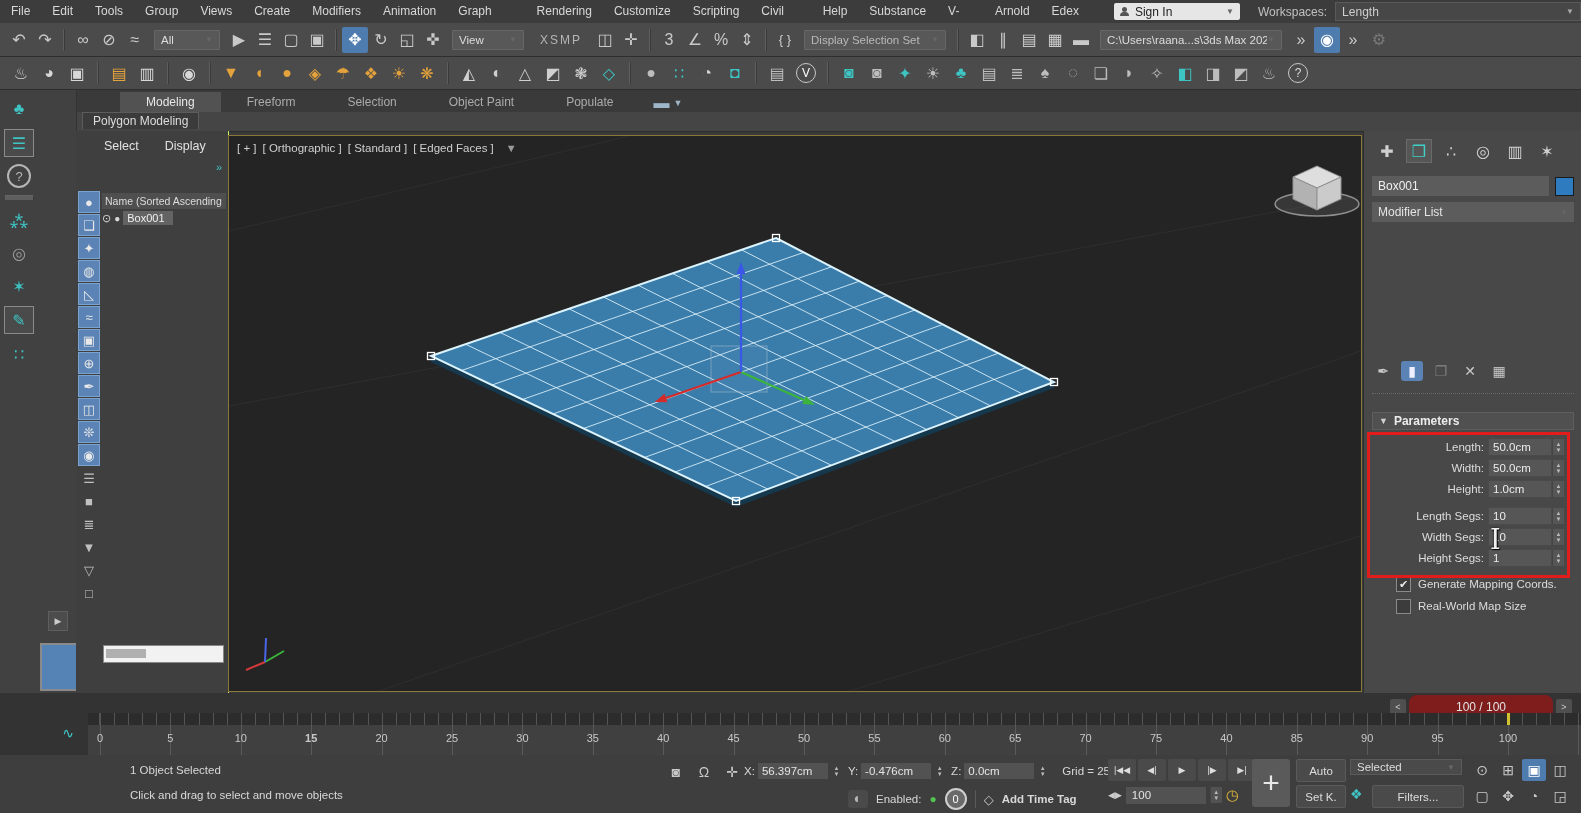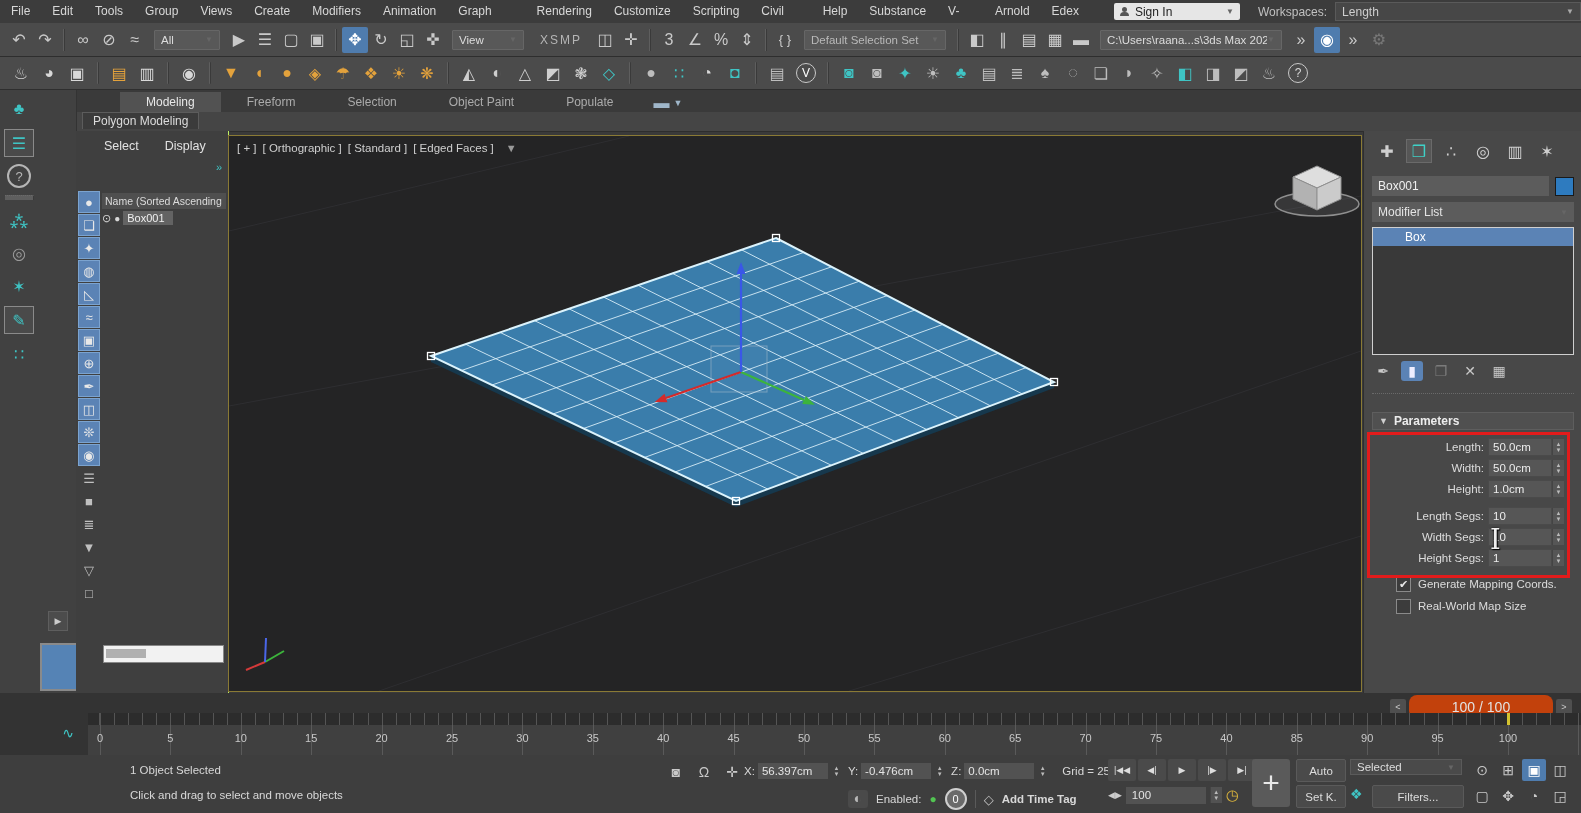--- a/index.html
+++ b/index.html
@@ -115,21 +115,21 @@
   .chk-label{color:#dcdcdc;font-size:11.5px;}
   #checks{position:absolute;left:8px;top:442px;width:202px;}
   
   #red-rect{position:absolute;left:1367px;top:432px;width:197px;height:140px;border:3px solid #e21b1b;z-index:50;pointer-events:none;}
   #ibeam{position:absolute;left:1490px;top:524px;z-index:51;color:#efefef;font-family:"DejaVu Serif",serif;
     font-size:27px;text-shadow:0 0 2px #000,1px 1px 1px #000;pointer-events:none;}
   
   #timeslider{position:absolute;left:0;top:693px;width:1581px;height:20px;background:#333;border-bottom:1px solid #2a2a2a;}
   #ts-handle{position:absolute;right:9px;top:2px;display:flex;gap:3px;align-items:center;}
   .ts-btn{width:16px;height:16px;background:#4f4f4f;color:#ccc;font-size:9px;display:flex;align-items:center;justify-content:center;border-radius:2px;}
-  #ts-value{width:144px;height:24px;background:#c2410c;border-radius:8px;color:#e2e2e2;font-size:14px;
+  #ts-value{width:144px;height:24px;background:#7f1d1d;border-radius:8px;color:#e2e2e2;font-size:12px;
     display:flex;align-items:center;justify-content:center;}
   
   #trackbar{position:absolute;left:0;top:713px;width:1581px;height:42px;background:#3d3d3d;border-bottom:1px solid #262626;}
   #tb-corner{position:absolute;left:0;top:0;width:88px;height:42px;background:#333;border-right:1px solid #2a2a2a;}
   #curve-toggle{position:absolute;right:14px;top:12px;color:#3fc4c4;font-size:14px;}
   #ruler{position:absolute;left:88px;top:0;width:1493px;height:42px;}
   #ruler-ticks{position:absolute;left:0;top:0;width:100%;height:12px;background:#2c2c2c;
     background-image:repeating-linear-gradient(90deg,#555 0 1px,transparent 1px 14.08px);
     background-position:12px 0;}
   #ruler-numbers{position:absolute;left:0;top:12px;width:100%;height:30px;background:#404040;
@@ -262,21 +262,21 @@
       <span class="tb-btn">3</span>
       <span class="tb-btn">∠</span>
       <span class="tb-btn">%</span>
       <span class="tb-btn">⇕</span>
     </div>
   <span class="tb-sep"></span>
   <div class="tb-group">
       <span class="tb-btn" style="font-size:13px">{ }</span>
     </div>
   <div class="tb-dd" style="width:128px;color:#b9b9b9">
-    <span>Default Selection Set</span>
+    <span>Display Selection Set</span>
       <span class="dd-arrow">▼</span>
   </div>
   <span class="tb-sep"></span>
   <div class="tb-group">
       <span class="tb-btn">◧</span>
       <span class="tb-btn">∥</span>
       <span class="tb-btn">▤</span>
       <span class="tb-btn">▦</span>
       <span class="tb-btn">▬</span>
     </div>
@@ -494,26 +494,20 @@
       <span class="ptab">✶</span>
     </div>
   <div id="name-row">
     <span id="obj-name">Box001</span>
     <span id="color-swatch"></span>
   </div>
   <div id="modlist">
     <span style="flex:1">Modifier List</span>
     <span class="dd-arrow">▼</span>
   </div>
-  <div id="stack">
-    <div>
-
-    <div class="stack-row">Box</div>
-      </div>
-  </div>
   <div id="stack-tools">
 
   <span class="stool">✒</span>
       <span class="stool active">▮</span>
       <span class="stool disabled">❐</span>
       <span class="stool">✕</span>
       <span class="stool">▦</span>
     </div>
   <div id="rollout-sep"></div>
   <div id="rollout-hdr">
@@ -608,21 +602,21 @@
     <span id="curve-toggle">∿</span>
   </div>
   <div id="ruler">
     <div id="ruler-ticks">
       <div id="frame-marker" style="left: 1419px;"></div>
     </div>
     <div id="ruler-numbers">
         <span class="tick-num" style="left: 12px;">0</span>
         <span class="tick-num" style="left: 82.4px;">5</span>
         <span class="tick-num" style="left: 152.8px;">10</span>
-        <span class="tick-num" style="left: 223.2px;">15</span>
+        <span class="tick-num" style="left: 223.2px; font-weight: bold;">15</span>
         <span class="tick-num" style="left: 293.6px;">20</span>
         <span class="tick-num" style="left: 364px;">25</span>
         <span class="tick-num" style="left: 434.4px;">30</span>
         <span class="tick-num" style="left: 504.8px;">35</span>
         <span class="tick-num" style="left: 575.2px;">40</span>
         <span class="tick-num" style="left: 645.6px;">45</span>
         <span class="tick-num" style="left: 716px;">50</span>
         <span class="tick-num" style="left: 786.4px;">55</span>
         <span class="tick-num" style="left: 856.8px;">60</span>
         <span class="tick-num" style="left: 927.2px;">65</span>

